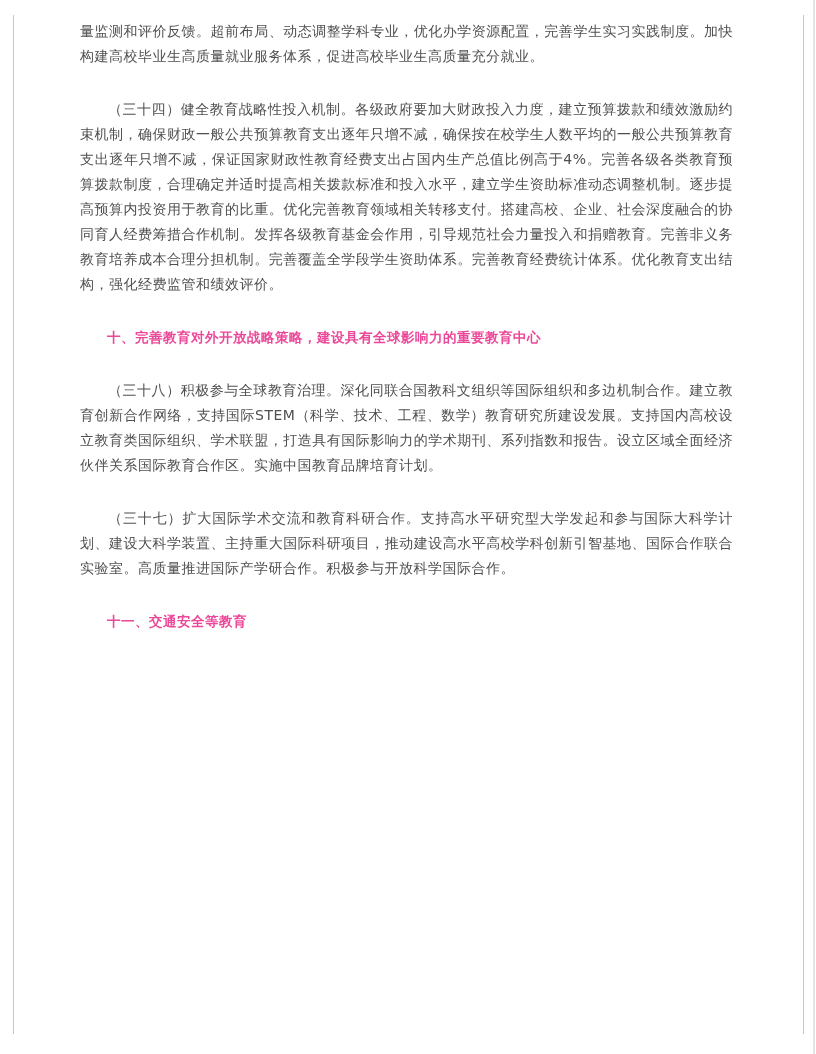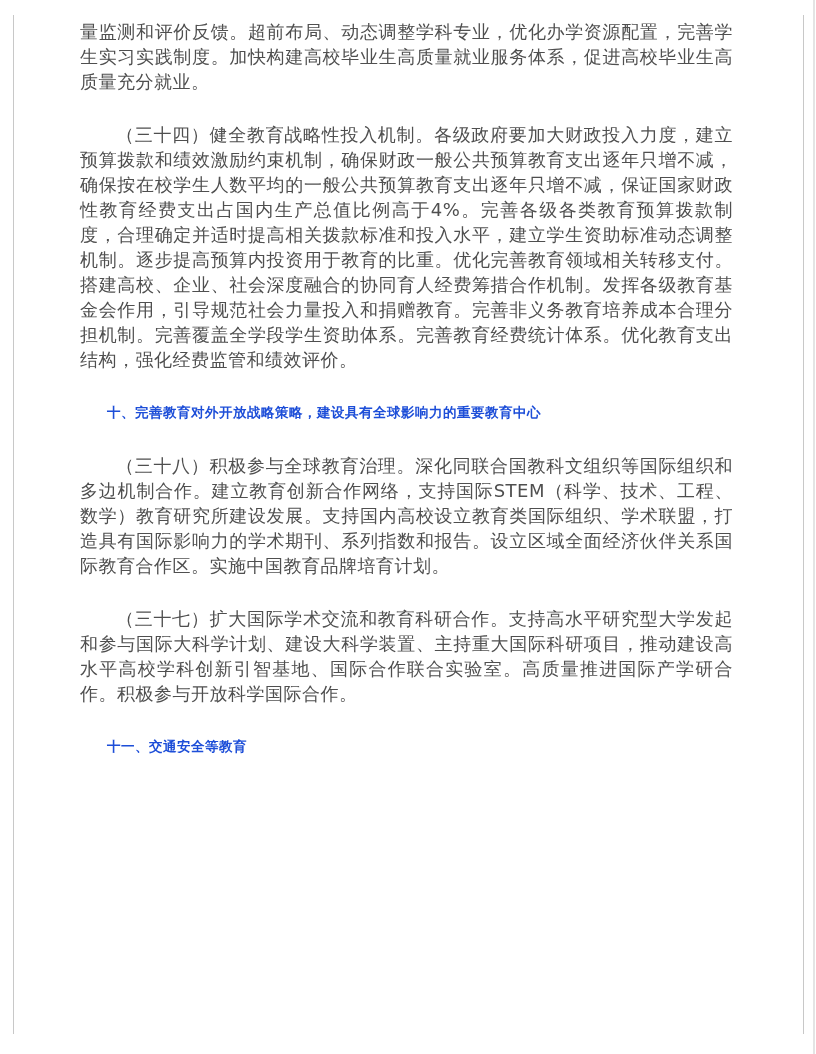--- a/index.html
+++ b/index.html
@@ -22,37 +22,37 @@
     height: 1019px;
     background: #ffffff;
     border-left: 1px solid #c8c8c8;
     border-right: 1px solid #c8c8c8;
     box-sizing: border-box;
   }
   .doc-content {
     padding: 4px 70px 0 66px;
   }
   .para {
-    font-size: 18px;
+    font-size: 14px;
     line-height: 25px;
     color: #4f4f4f;
     text-align: justify;
     text-justify: inter-ideograph;
     margin: 0 0 28px 0;
     text-indent: 2em;
     letter-spacing: 0.5px;
   }
   .para.continuation {
     text-indent: 0;
   }
   .section-heading {
     font-size: 13.5px;
     font-weight: bold;
     line-height: 25px;
-    color: #1d4ed8;
+    color: #ec4899;
     margin: 0 0 28px 0;
     text-indent: 2em;
     letter-spacing: 0.5px;
   }
   .right-edge-line {
     position: absolute;
     right: 1px;
     top: 0;
     width: 2px;
     height: 1054px;

